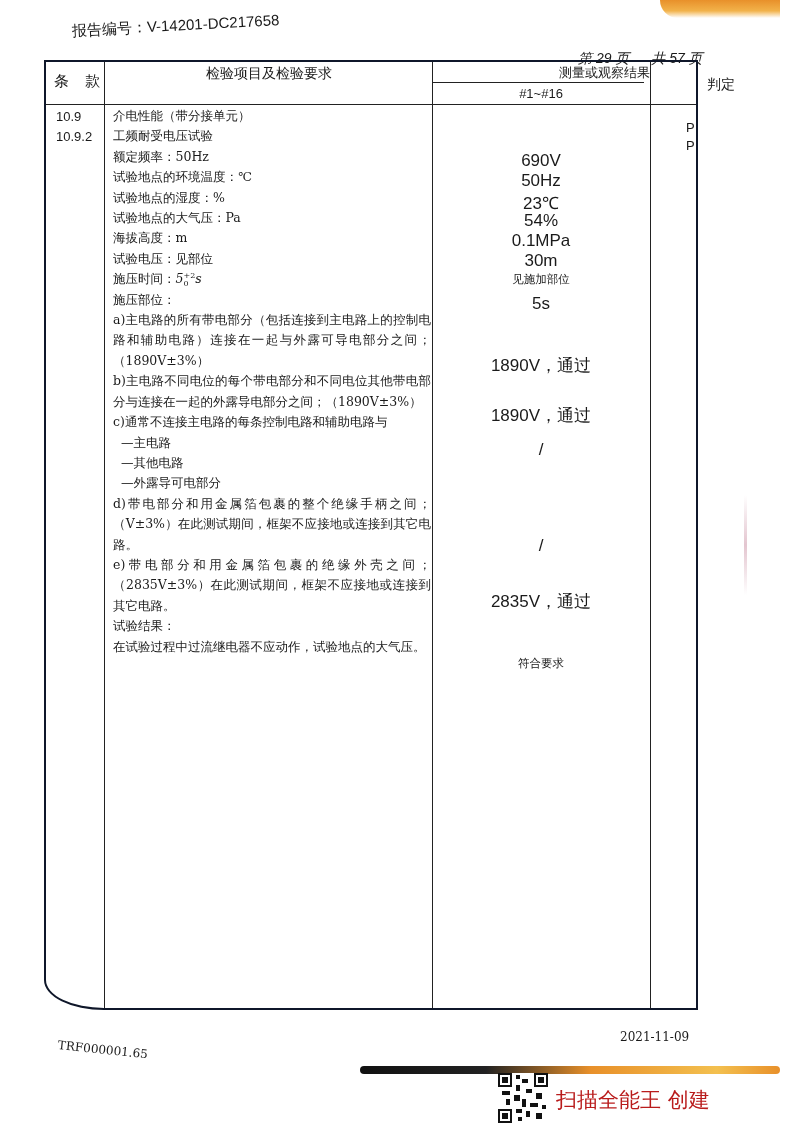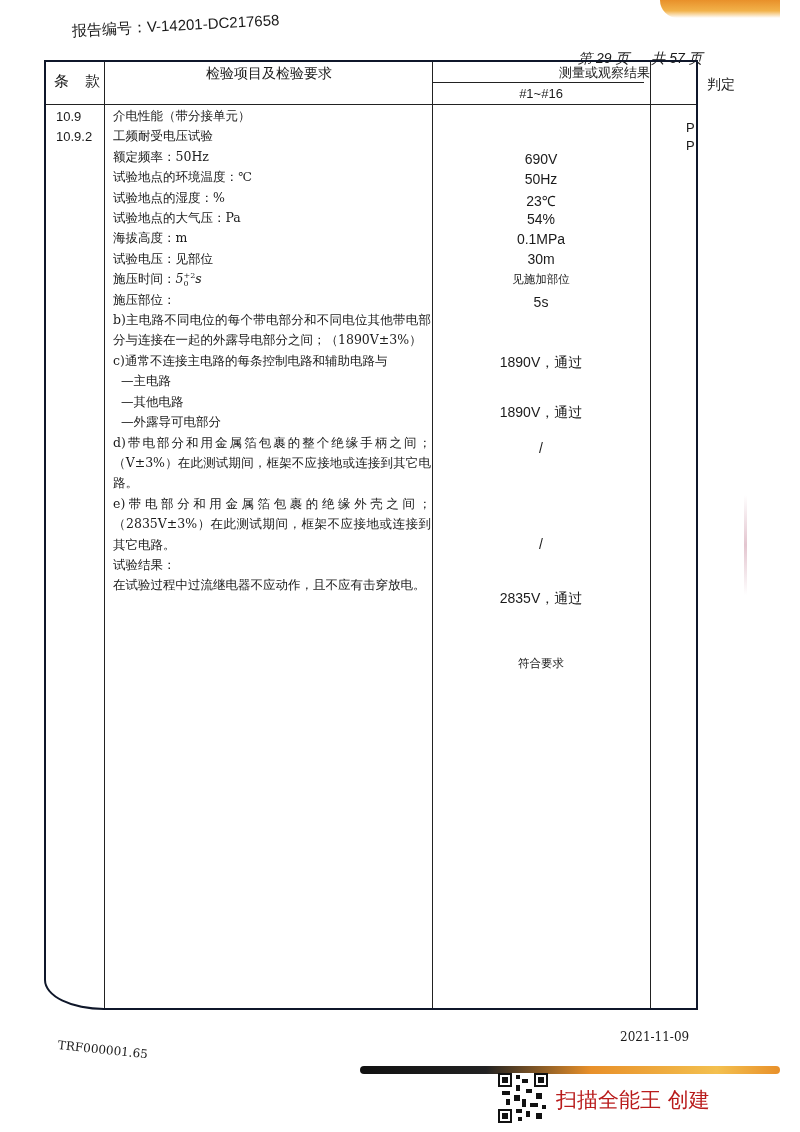--- a/index.html
+++ b/index.html
@@ -31,21 +31,21 @@
   .hdr-clause { position: absolute; left: 8px; top: 10px; font-size: 15px; font-family: "Liberation Sans", sans-serif; letter-spacing: 6px; }
   .hdr-item { position: absolute; left: 60px; width: 326px; top: 0; height: 24px; text-align: center; font-size: 14px; line-height: 22px; font-family: "Liberation Sans", sans-serif; }
   .hdr-result { position: absolute; left: 386px; width: 218px; top: 2px; text-align: right; font-size: 13px; font-family: "Liberation Sans", sans-serif; }
   .hdr-samples { position: absolute; left: 386px; width: 218px; top: 24px; text-align: center; font-size: 13px; font-family: "Liberation Sans", sans-serif; }
   .hdr-verdict { position: absolute; left: 604px; width: 52px; top: 14px; text-align: center; font-size: 14px; font-family: "Liberation Sans", sans-serif; margin-left: 45px; }
   .clauses { position: absolute; left: 10px; top: 45px; font-size: 13px; font-family: "Liberation Sans", sans-serif; line-height: 20px; }
   .req { position: absolute; left: 67px; top: 44px; width: 318px; font-size: 12.5px; line-height: 20.4px; }
   .req div { white-space: nowrap; }
   .req .wrap { white-space: normal; text-align: justify; }
   .req .indent { padding-left: 8px; }
-  .res { position: absolute; left: 386px; width: 218px; font-size: 14px; text-align: center; font-family: "Liberation Sans", sans-serif; }
+  .res { position: absolute; left: 386px; width: 218px; font-size: 17px; text-align: center; font-family: "Liberation Sans", sans-serif; }
   .res.cn { font-family: "DejaVu Serif", serif; font-size: 11.5px; }
   .verdict { position: absolute; left: 640px; font-size: 13px; font-family: "Liberation Sans", sans-serif; }
   .trf { position: absolute; left: 58px; top: 1038px; font-size: 12px; transform: rotate(6deg); transform-origin: left center; }
   .date { position: absolute; left: 620px; top: 1030px; font-size: 12px; }
   .bottom-edge {
     position: absolute; left: 360px; top: 1066px; width: 420px; height: 8px;
     background: linear-gradient(90deg, #111 0%, #222 30%, #e8902a 55%, #f3c04f 85%, #e8902a 100%);
     border-radius: 4px;
   }
   .qr { position: absolute; left: 498px; top: 1073px; width: 50px; height: 50px; }
@@ -91,29 +91,30 @@
     <div>试验地点的大气压：Pa</div>
     <div>海拔高度：m</div>
     <div>试验电压：见部位</div>
     <div>
       <span>施压时间：</span><span style="font-style:italic">5</span><span style="display:inline-flex;flex-direction:column;font-size:8px;line-height:8px;vertical-align:middle">
           <span>+2</span>
           <span>0</span>
         </span><span style="font-style:italic">s</span>
     </div>
     <div>施压部位：</div>
+    <div class="wrap">a)主电路的所有带电部分（包括连接到主电路上的控制电路和辅助电路）连接在一起与外露可导电部分之间；（1890V±3%）</div>
     <div class="wrap">b)主电路不同电位的每个带电部分和不同电位其他带电部分与连接在一起的外露导电部分之间；（1890V±3%）</div>
     <div>c)通常不连接主电路的每条控制电路和辅助电路与</div>
     <div class="indent">—主电路</div>
     <div class="indent">—其他电路</div>
     <div class="indent">—外露导可电部分</div>
     <div class="wrap">d)带电部分和用金属箔包裹的整个绝缘手柄之间；（V±3%）在此测试期间，框架不应接地或连接到其它电路。</div>
     <div class="wrap">e)带电部分和用金属箔包裹的绝缘外壳之间；（2835V±3%）在此测试期间，框架不应接地或连接到其它电路。</div>
     <div>试验结果：</div>
-    <div class="wrap">在试验过程中过流继电器不应动作，且不应有击穿放电。</div>
+    <div class="wrap">在试验过程中过流继电器不应动作，试验地点的大气压。</div>
   </div>
 
   <div class="res" style="top:89px">690V</div>
   <div class="res" style="top:109px">50Hz</div>
   <div class="res" style="top:129px">23℃</div>
   <div class="res" style="top:149px">54%</div>
   <div class="res" style="top:169px">0.1MPa</div>
   <div class="res" style="top:189px">30m</div>
   <div class="res cn" style="top:210px">见施加部位</div>
   <div class="res" style="top:232px">5s</div>

